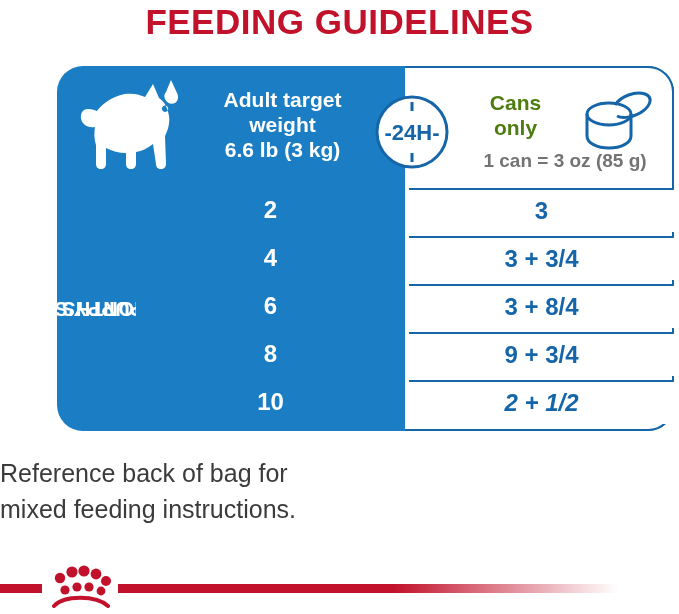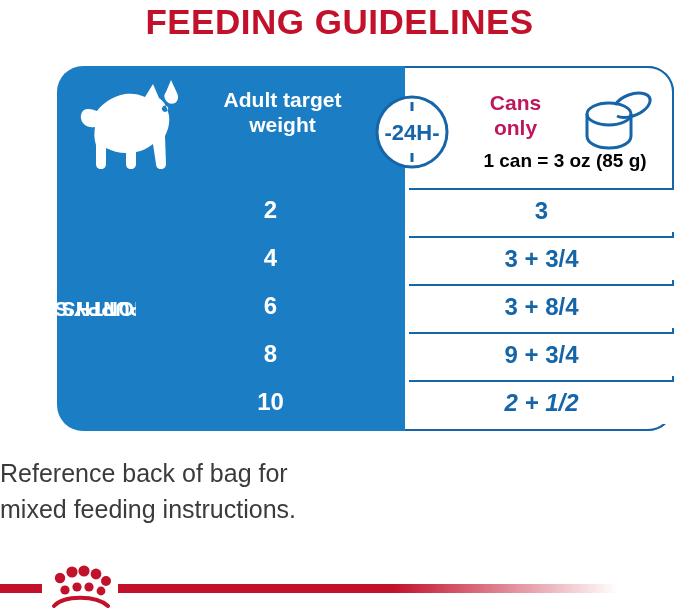--- a/index.html
+++ b/index.html
@@ -103,40 +103,40 @@
     top: 22px;
     width: 216px;
     text-align: center;
   }
   .cans-only {
     position: absolute;
     left: 6px;
     top: 2px;
     width: 105px;
     text-align: center;
-    color: #be185d;
+    color: #4d7c0f;
     font-size: 21px;
     font-weight: bold;
     line-height: 25px;
   }
   .can-icon {
     position: absolute;
     left: 118px;
     top: 0px;
     width: 88px;
     height: 64px;
   }
   .can-icon svg { display: block; }
   .can-equals {
     position: absolute;
     left: 0;
     top: 62px;
     width: 216px;
     text-align: center;
-    color: #000000;
+    color: #737373;
     font-size: 19px;
     font-weight: bold;
     white-space: nowrap;
   }
 
   
   .side-label {
     position: absolute;
     left: 2px;
     top: 122px;
@@ -292,20 +292,21 @@
           C114,21 113,25 110,27
           C106,29 102,27 100,23
           C99,21 99,18 101,16 Z
         "></path>
       </svg>
     </div>
 
     <div class="adult-weight">
       <div>Adult target</div>
       <div>weight</div>
+      <div>6.6 lb (3 kg)</div>
     </div>
 
     <div class="clock-badge">
       <svg width="76" height="76" viewBox="0 0 76 76">
         <circle cx="38" cy="38" r="35" fill="#ffffff" stroke="#1565a8" stroke-width="3"></circle>
         <rect x="36.5" y="8" width="3" height="9" fill="#1565a8"></rect>
         <rect x="36.5" y="59" width="3" height="9" fill="#1565a8"></rect>
         <text x="38" y="46" text-anchor="middle" font-family="Liberation Sans, sans-serif" font-size="22" font-weight="bold" fill="#1565a8">-24H-</text>
       </svg>
     </div>

